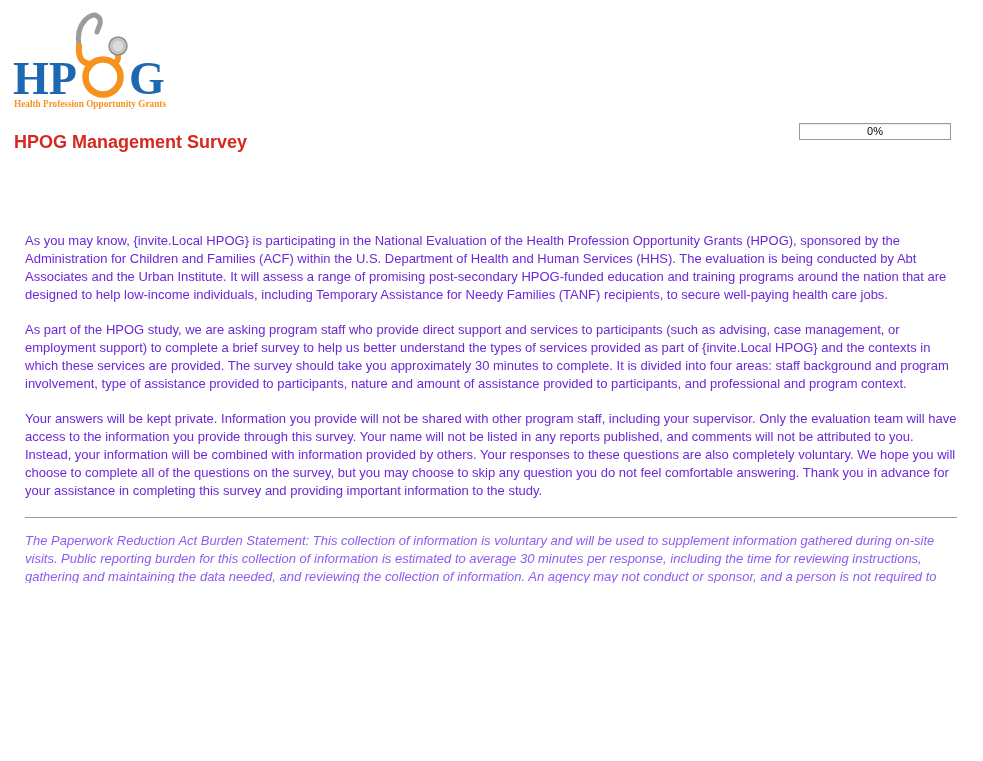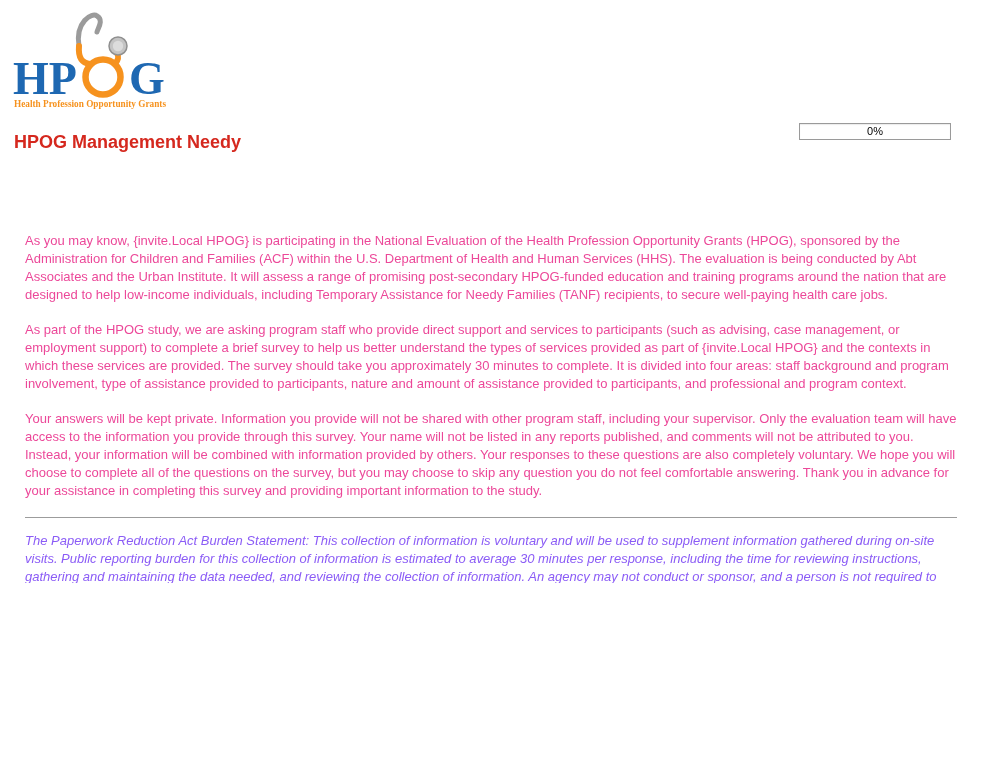--- a/index.html
+++ b/index.html
@@ -43,21 +43,21 @@
     width:932px;
   }
   .survey-heading {
     margin:0 0 26px -3px;
     font-size:13.5px; font-weight:bold;
     color:#4a759b;
   }
   .content p {
     margin:0 0 17px 0;
     font-size:13px; line-height:18px;
-    color:#ec4899;
+    color:#6d28d9;
   }
   .content p.burden {
     font-style:italic;
     margin:14px 0 0 0;
     color:#8b5cf6;
   }
   hr.rule {
     border:none; border-top:1px solid #9c9c9c;
     margin:5px 0 0 0;
     height:0;
@@ -99,21 +99,21 @@
         <circle cx="106" cy="40" r="5.2" fill="#dcdcdc"></circle>
       </g>
 
       <text x="1" y="88" font-family="Liberation Serif, serif" font-weight="bold" font-size="46" fill="#1e68b2">HP</text>
       <text x="117" y="88" font-family="Liberation Serif, serif" font-weight="bold" font-size="46" fill="#1e68b2">G</text>
 
       <text x="2" y="101" font-family="Liberation Serif, serif" font-weight="bold" font-size="10.5" fill="#f6921e" textLength="152" lengthAdjust="spacingAndGlyphs">Health Profession Opportunity Grants</text>
     </svg>
   </div>
 
-  <h1 class="page-title">HPOG Management Needy</h1>
+  <h1 class="page-title">HPOG Management Survey</h1>
 
   <div class="progress-wrap">
     <div class="progress-fill" style="width: 0%;"></div>
     <div class="progress-label">0%</div>
   </div>
 
   <div class="content">
 
     <p>As you may know, {invite.Local HPOG} is participating in the National Evaluation of the Health Profession Opportunity Grants (HPOG), sponsored by the Administration for Children and Families (ACF) within the U.S. Department of Health and Human Services (HHS). The evaluation is being conducted by Abt Associates and the Urban Institute. It will assess a range of promising post-secondary HPOG-funded education and training programs around the nation that are designed to help low-income individuals, including Temporary Assistance for Needy Families (TANF) recipients, to secure well-paying health care jobs.</p>
     <p>As part of the HPOG study, we are asking program staff who provide direct support and services to participants (such as advising, case management, or employment support) to complete a brief survey to help us better understand the types of services provided as part of {invite.Local HPOG} and the contexts in which these services are provided. The survey should take you approximately 30 minutes to complete. It is divided into four areas: staff background and program involvement, type of assistance provided to participants, nature and amount of assistance provided to participants, and professional and program context.</p>

